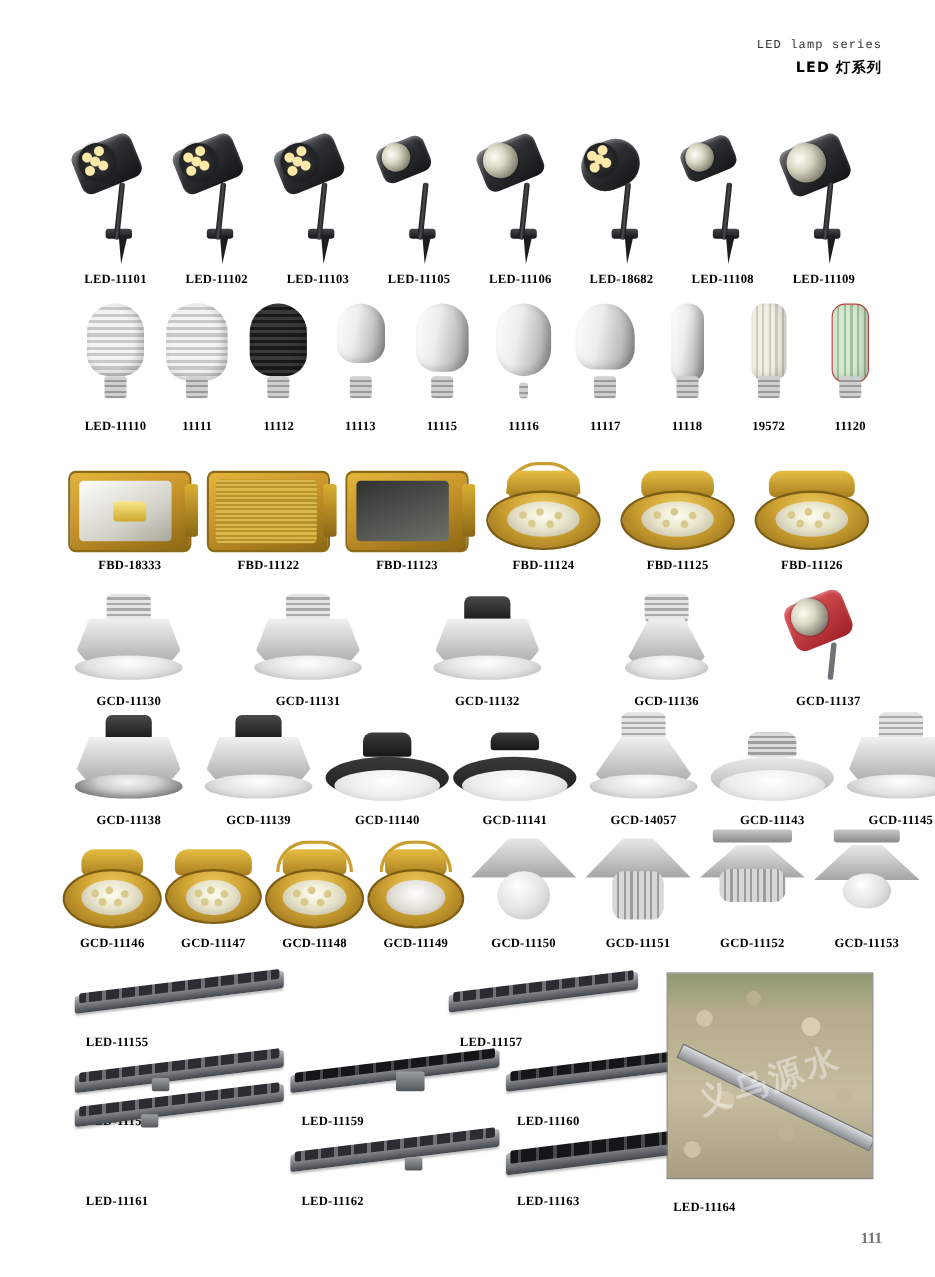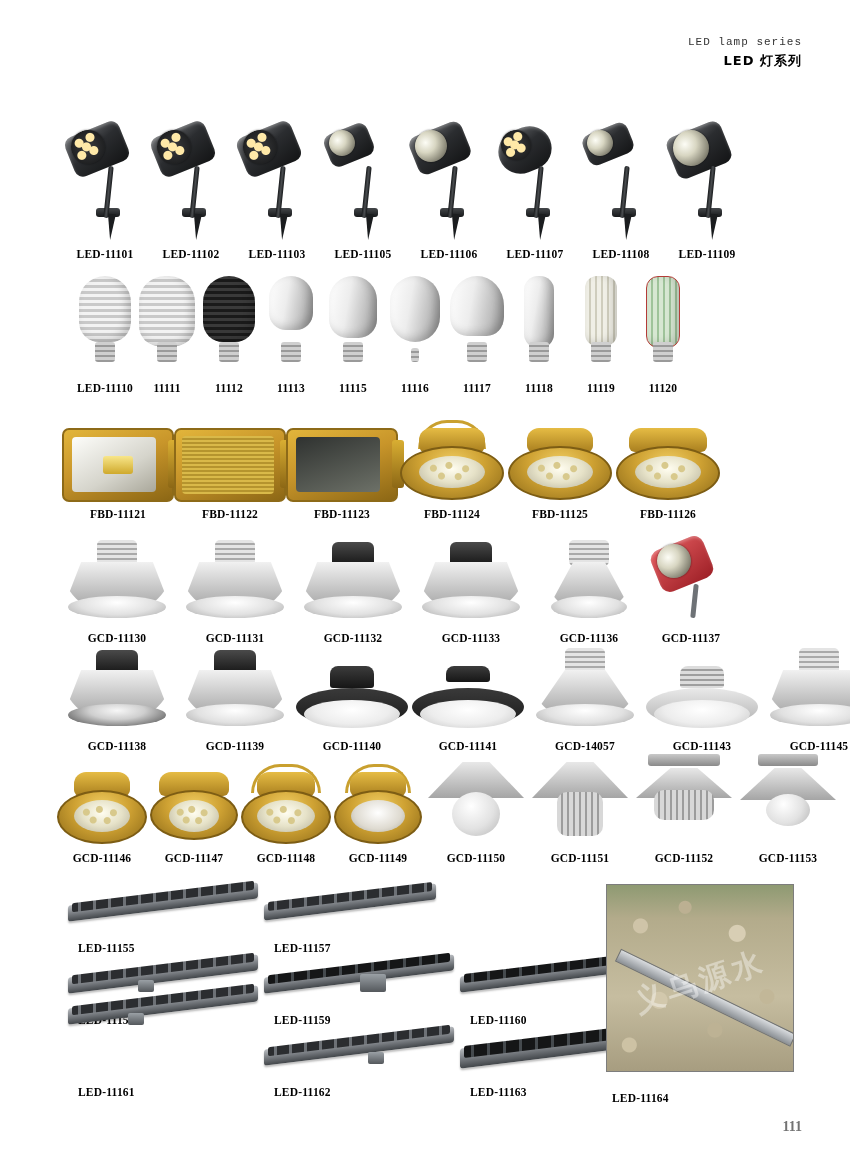--- a/index.html
+++ b/index.html
@@ -15,21 +15,21 @@
   .header .en{
     font-family:"Liberation Mono", monospace;
     font-size:11px;letter-spacing:1px;color:#333;
   }
   .header .cn{
     font-family:"DejaVu Sans", sans-serif;
     font-size:13px;font-weight:bold;color:#000;margin-top:4px;letter-spacing:1px;
   }
 
   
-  .row{position:absolute;display:flex;align-items:flex-end;}
+  .row{position:absolute;display:flex;align-items:flex-end;justify-content:space-between;}
   .cell{display:flex;flex-direction:column;align-items:center;justify-content:flex-end;}
   .cap{
     font-family:"Liberation Serif", serif;
     font-size:11.5px;font-weight:bold;color:#000;
     text-align:center;margin-top:6px;white-space:nowrap;letter-spacing:0.2px;
   }
   .art{position:relative;display:flex;align-items:flex-end;justify-content:center;}
 
   
   .pageno{
@@ -365,21 +365,21 @@
     <div class="cell">
       <div class="art">
         <div class="spot">
             <div class="head" style="width:54px;height:44px;border-radius:26px;"></div>
             <div class="lens leds" style="width:30px;height:30px;"></div>
             <div class="base"></div>
             <div class="stem"></div>
             <div class="spike"></div>
           </div>
       </div>
-      <div class="cap">LED-11107</div>
+      <div class="cap">LED-18682</div>
     </div>
     <div class="cell">
       <div class="art">
         <div class="spot">
             <div class="head" style="width:48px;height:32px;"></div>
             <div class="lens" style="width:26px;height:26px;"></div>
             <div class="base"></div>
             <div class="stem"></div>
             <div class="spike"></div>
           </div>
@@ -473,21 +473,21 @@
       </div>
       <div class="cap">11118</div>
     </div>
     <div class="cell">
       <div class="art">
         <div class="bulb">
             <div class="body corn"></div>
             <div class="screw"></div>
           </div>
       </div>
-      <div class="cap">11119</div>
+      <div class="cap">19572</div>
     </div>
     <div class="cell">
       <div class="art">
         <div class="bulb">
             <div class="body corn red"></div>
             <div class="screw"></div>
           </div>
       </div>
       <div class="cap">11120</div>
     </div>
@@ -496,21 +496,21 @@
   <div class="row" style="left:62px;top:412px;width:730px;height:108px;">
     <div class="cell">
       <div class="art">
         <div class="flood">
             <div class="shell"></div>
             <div class="glass"></div>
             <div class="chip"></div>
             <div class="brkt"></div>
           </div>
       </div>
-      <div class="cap">FBD-11121</div>
+      <div class="cap">FBD-18333</div>
     </div>
     <div class="cell">
       <div class="art">
         <div class="flood">
             <div class="shell"></div>
             <div class="grid"></div>
             <div class="brkt"></div>
           </div>
       </div>
       <div class="cap">FBD-11122</div>
@@ -588,30 +588,20 @@
             <div class="body black"></div>
             <div class="hood"></div>
             <div class="inner"></div>
           </div>
       </div>
       <div class="cap">GCD-11132</div>
     </div>
     <div class="cell">
       <div class="art">
         <div class="hbay">
-            <div class="body black"></div>
-            <div class="hood"></div>
-            <div class="inner"></div>
-          </div>
-      </div>
-      <div class="cap">GCD-11133</div>
-    </div>
-    <div class="cell">
-      <div class="art">
-        <div class="hbay">
             <div class="fins"></div>
             <div class="hood cone" style="width:88px;"></div>
             <div class="inner" style="width:76px;"></div>
           </div>
       </div>
       <div class="cap">GCD-11136</div>
     </div>
     <div class="cell">
       <div class="art">
         <div class="spot" style="height:92px;">

